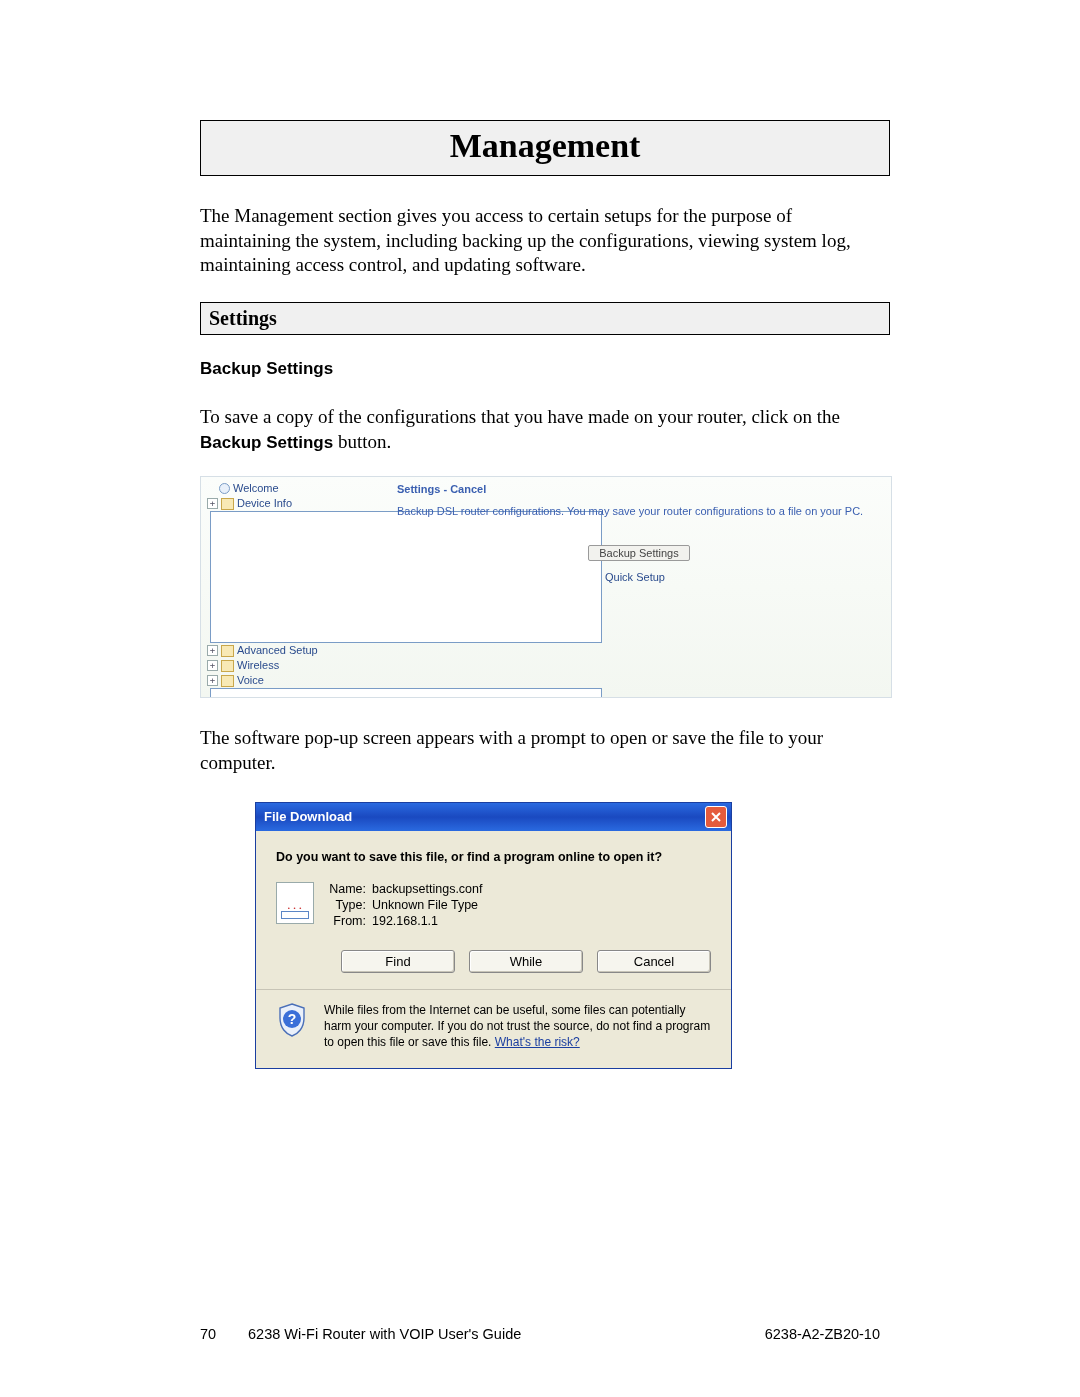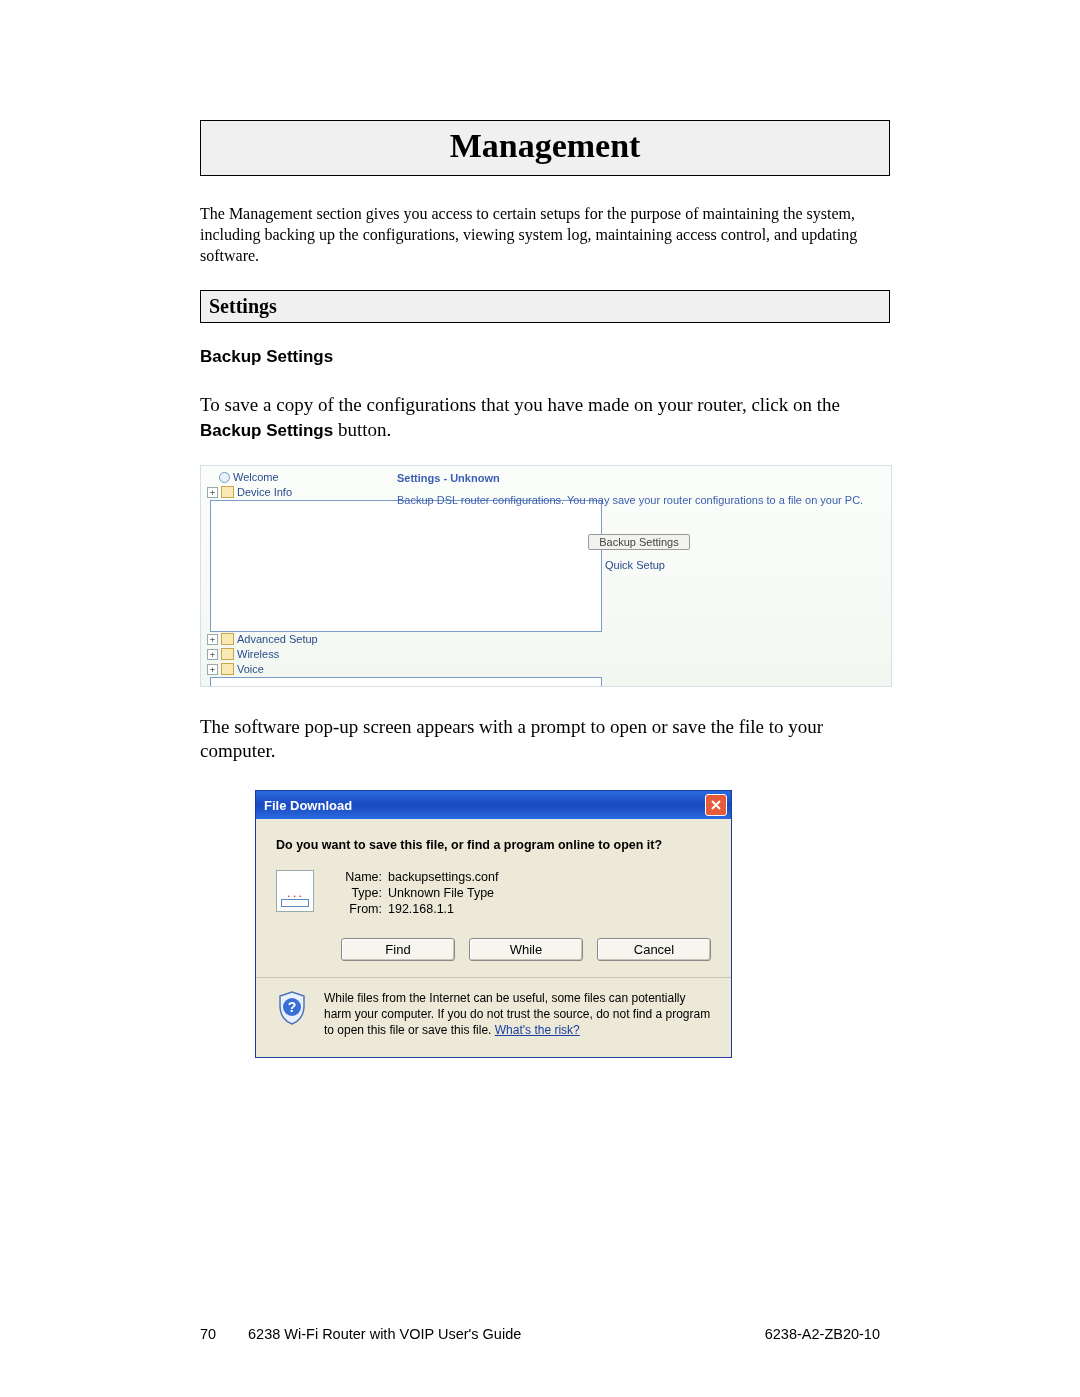--- a/index.html
+++ b/index.html
@@ -22,21 +22,21 @@
     padding: 6px 0 10px 0;
     margin-bottom: 28px;
   }
   .title-box h1 {
     margin: 0;
     font-size: 34px;
     font-weight: bold;
     font-family: "Times New Roman", serif;
   }
   .intro {
-    font-size: 16px;
+    font-size: 19px;
     line-height: 1.3;
     margin: 0 4px 24px 0;
   }
   .section-header {
     border: 1px solid #000;
     background: #f0f0f0;
     padding: 4px 8px;
     margin: 24px 0 24px 0;
   }
   .section-header h2 {
@@ -149,21 +149,21 @@
     align-items: center;
     justify-content: center;
   }
   .dl-close svg { width:12px; height:12px; }
   .dl-body {
     padding: 18px 20px 12px 20px;
     font-size: 12.5px;
     color: #000;
   }
   .dl-q { font-weight: bold; margin-bottom: 14px; line-height:1.35;}
-  .dl-info { display:flex; gap:16px; margin-bottom:20px;}
+  .dl-info { display:flex; margin-bottom:20px;}
   .dl-file-icon {
     width:36px; height:40px; border:1px solid #9aa; background:#fff; margin-top:2px;
     display:flex; flex-direction:column; justify-content:flex-end; align-items:center;
   }
   .dl-file-icon .bar { width:26px; height:6px; border:1px solid #5b86c5; margin-bottom:4px;}
   .dl-file-icon .dots { font-size:6px; color:#c33; line-height:6px; letter-spacing:1px;}
   .dl-fields { font-size:12.5px; }
   .dl-fields .row { margin:2px 0; display:flex;}
   .dl-fields .lab { width:52px; text-align:right; padding-right:6px;}
   .dl-buttons { display:flex; gap:14px; justify-content:flex-end; margin:4px 0 16px 0;}
@@ -245,21 +245,21 @@
           <span class="expander">+</span>
           <span class="tree-icon "></span>
           <span class="label">Voice</span>
         </div>
         <div class="node l1">
           <span class="expander blank"> </span>
           <span class="tree-icon page"></span>
         </div>
       </div>
     <div class="router-main">
-      <div class="r-title">Settings - Unknown</div>
+      <div class="r-title">Settings - Cancel</div>
       <div class="r-desc">Backup DSL router configurations. You may save your router configurations to a file on your PC.</div>
       <div class="router-btn">Backup Settings</div>
     </div>
   </div>
 
   <p class="body-text">The software pop-up screen appears with a prompt to open or save the file to your computer.</p>
 
   <div class="dl-dialog">
     <div class="dl-titlebar">
       <span class="t">File Download</span>

